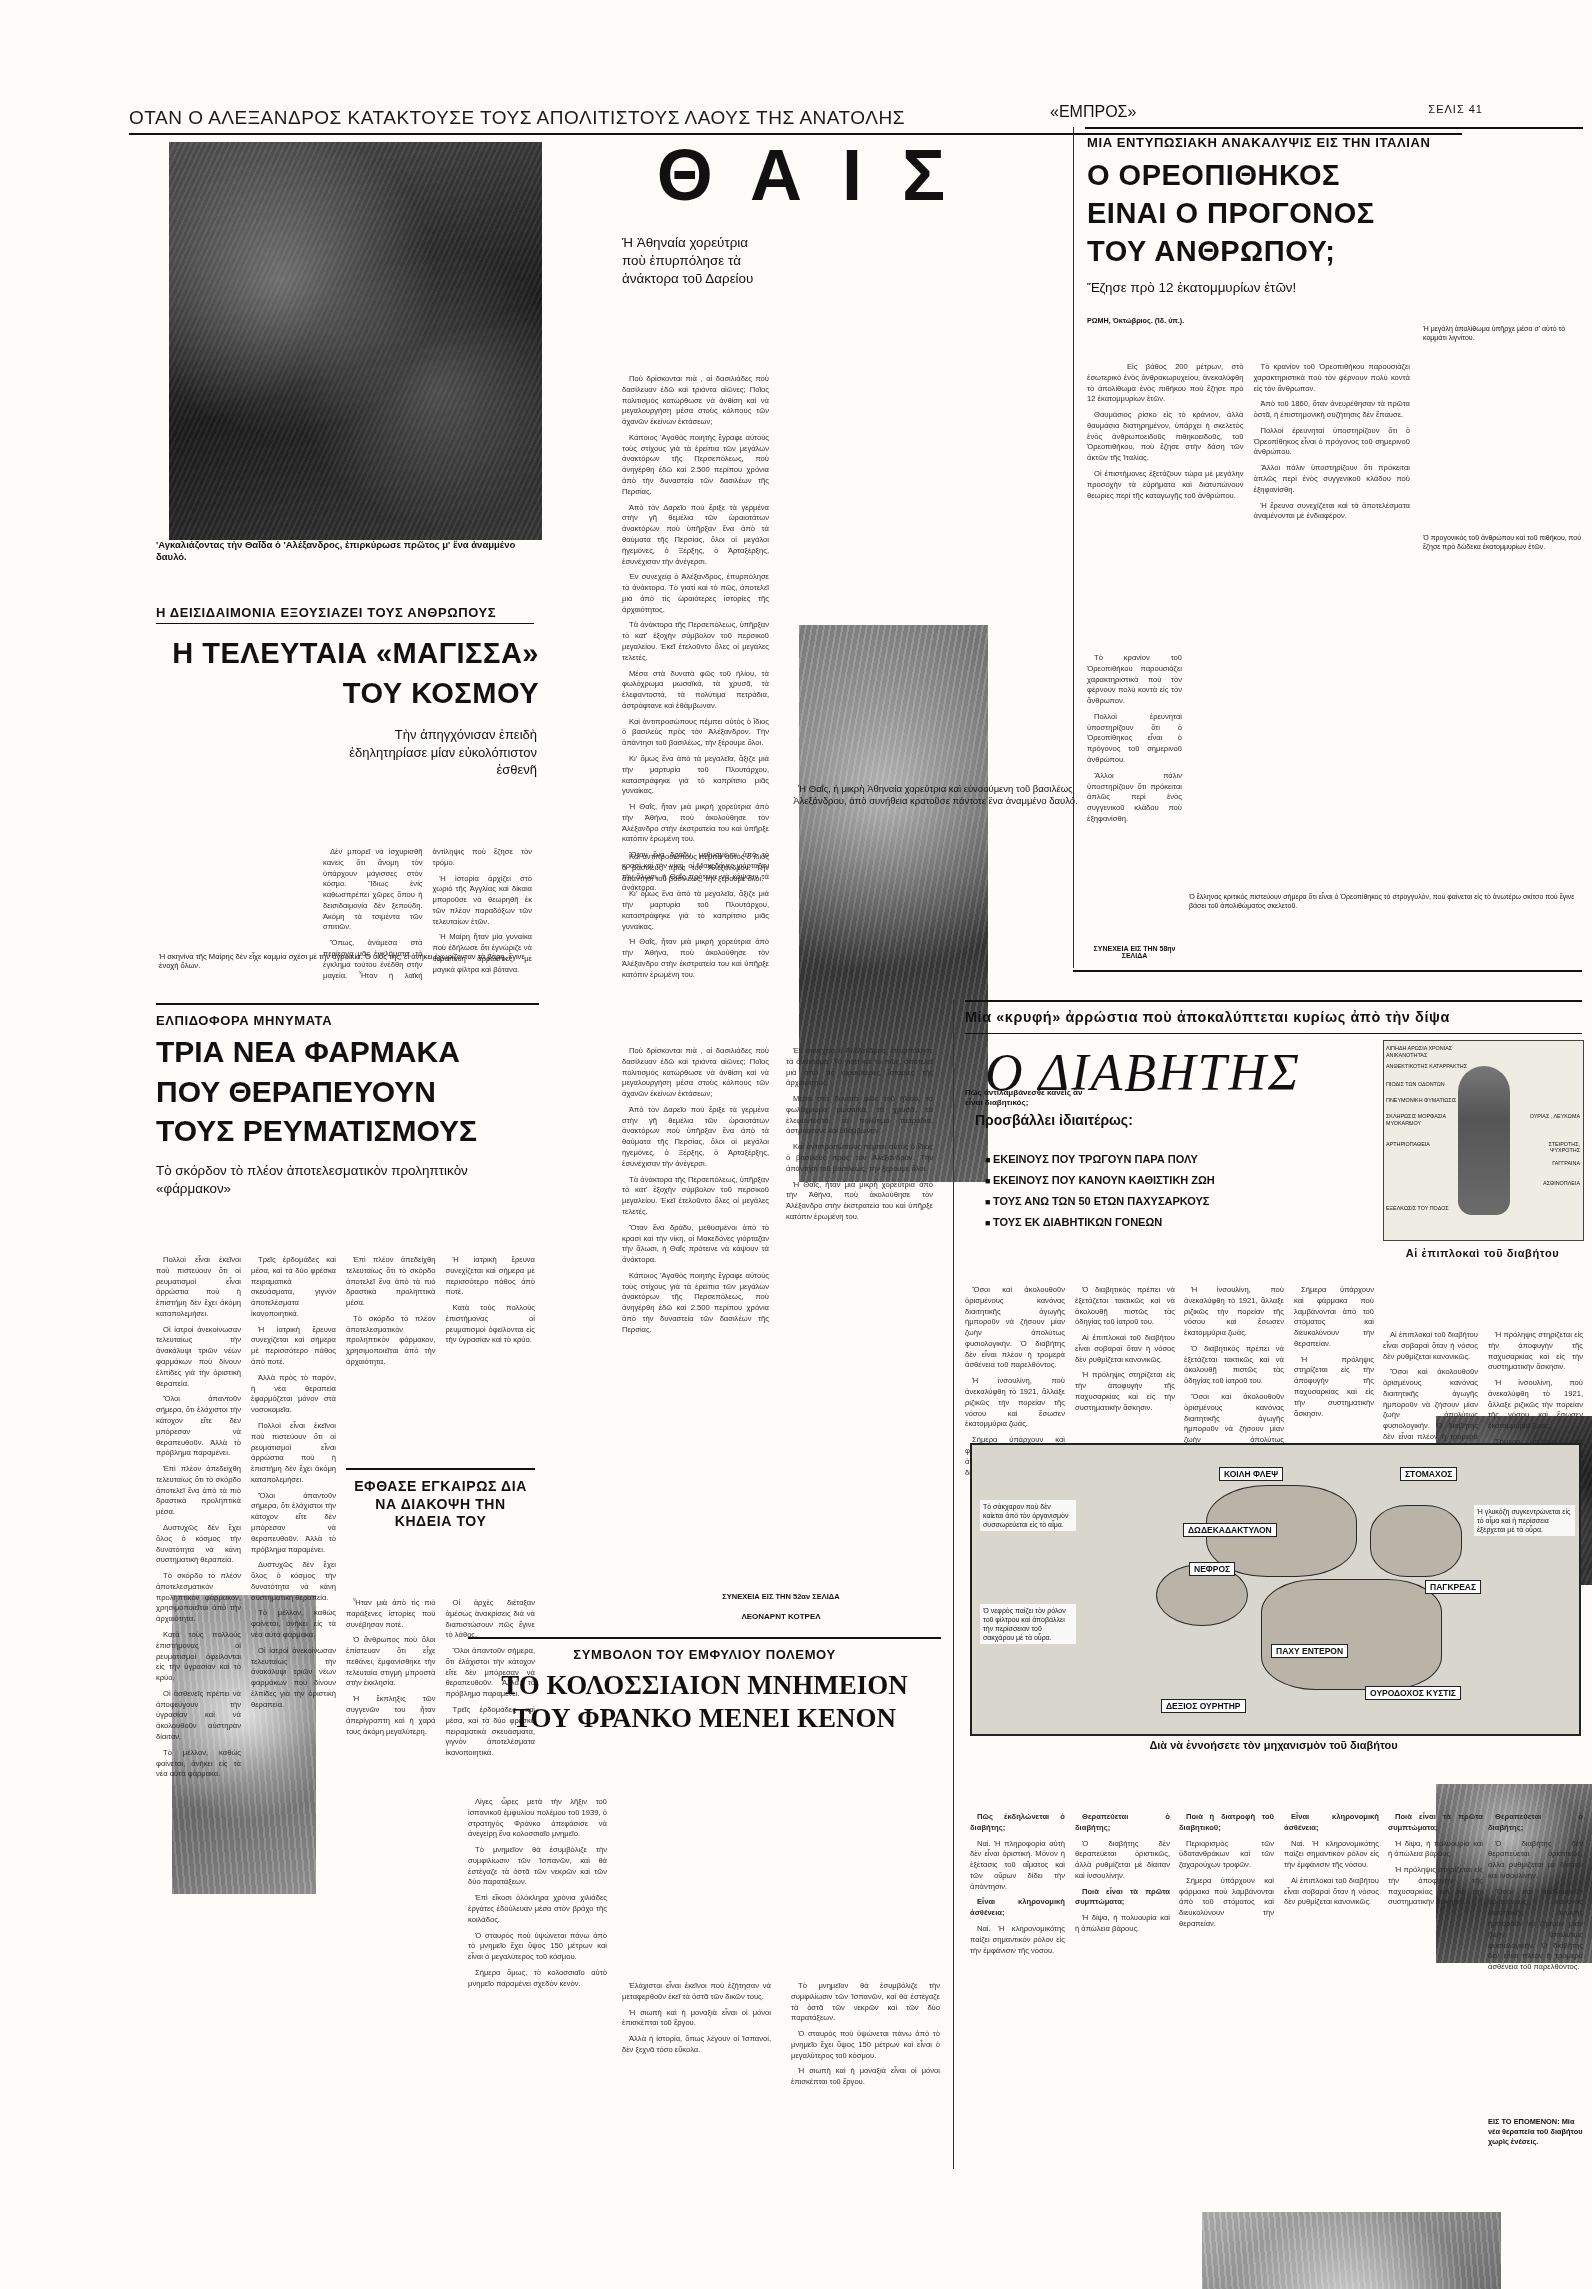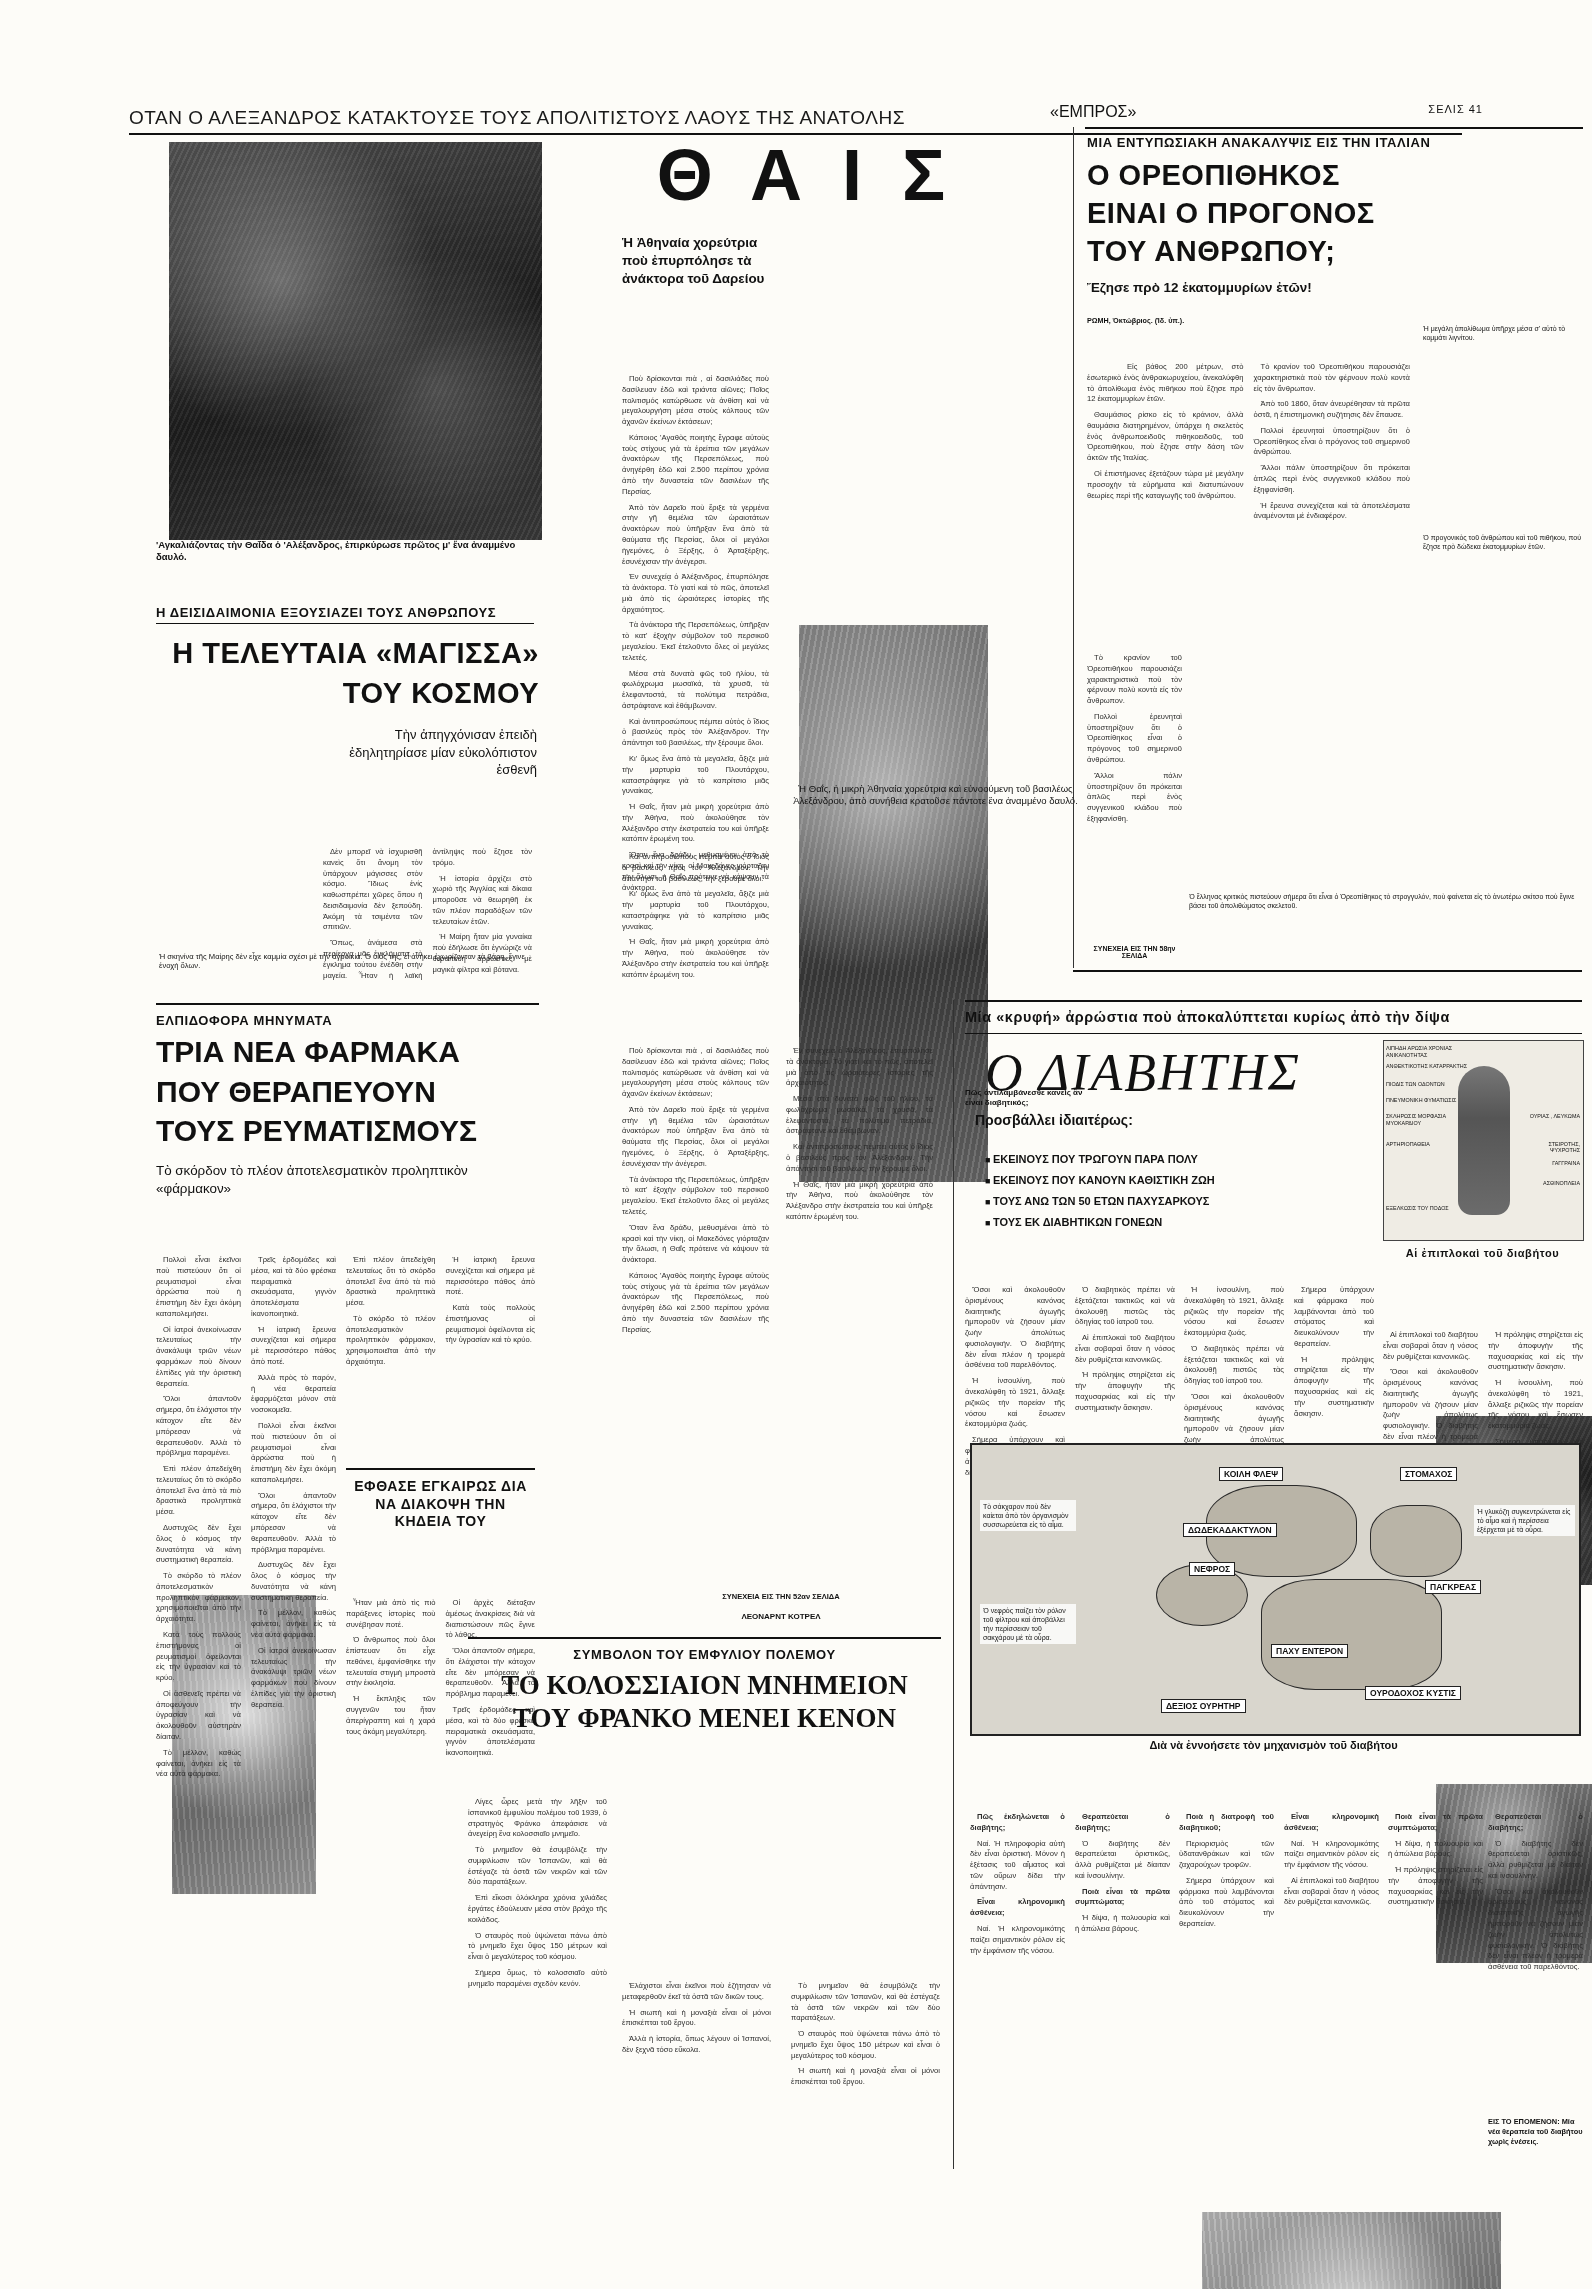--- a/index.html
+++ b/index.html
@@ -101,21 +101,21 @@
     font-weight: bold;
     line-height: 1.15;
   }
   .hl-small {
     font-size: 13px;
     font-weight: bold;
     letter-spacing: 0.6px;
   }
   .subhead {
     font-size: 13.4px;
-    font-weight: bold;
+    font-weight: normal;
     line-height: 1.35;
   }
 
   
   .col {
     font-size: 7.6px;
     line-height: 1.42;
     text-align: justify;
     color: #2a2a2a;
     column-gap: 10px;

